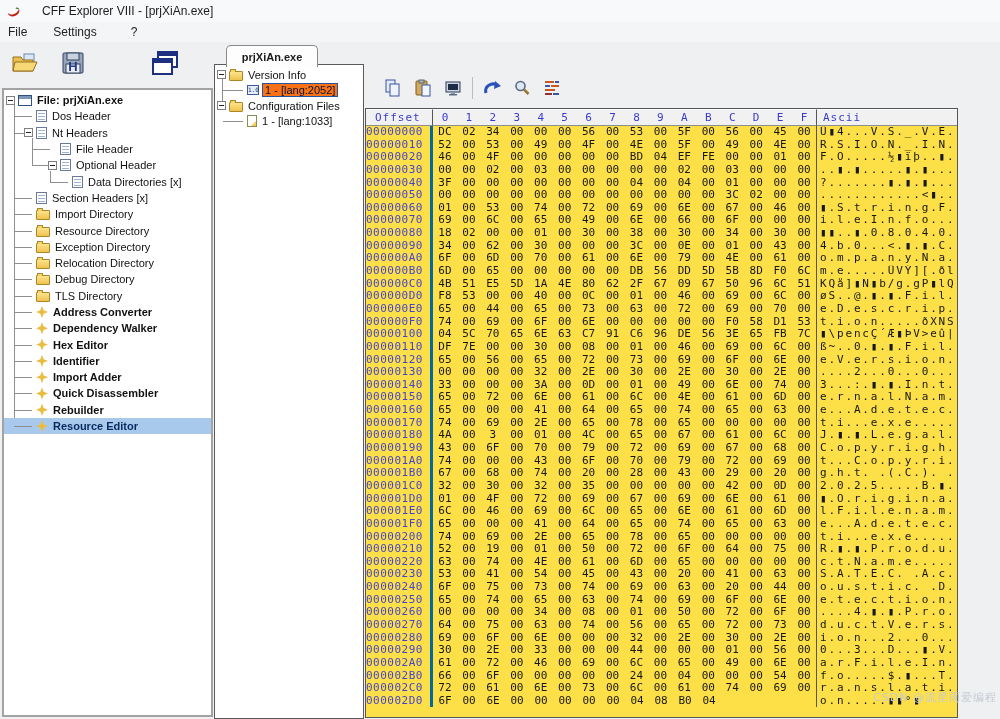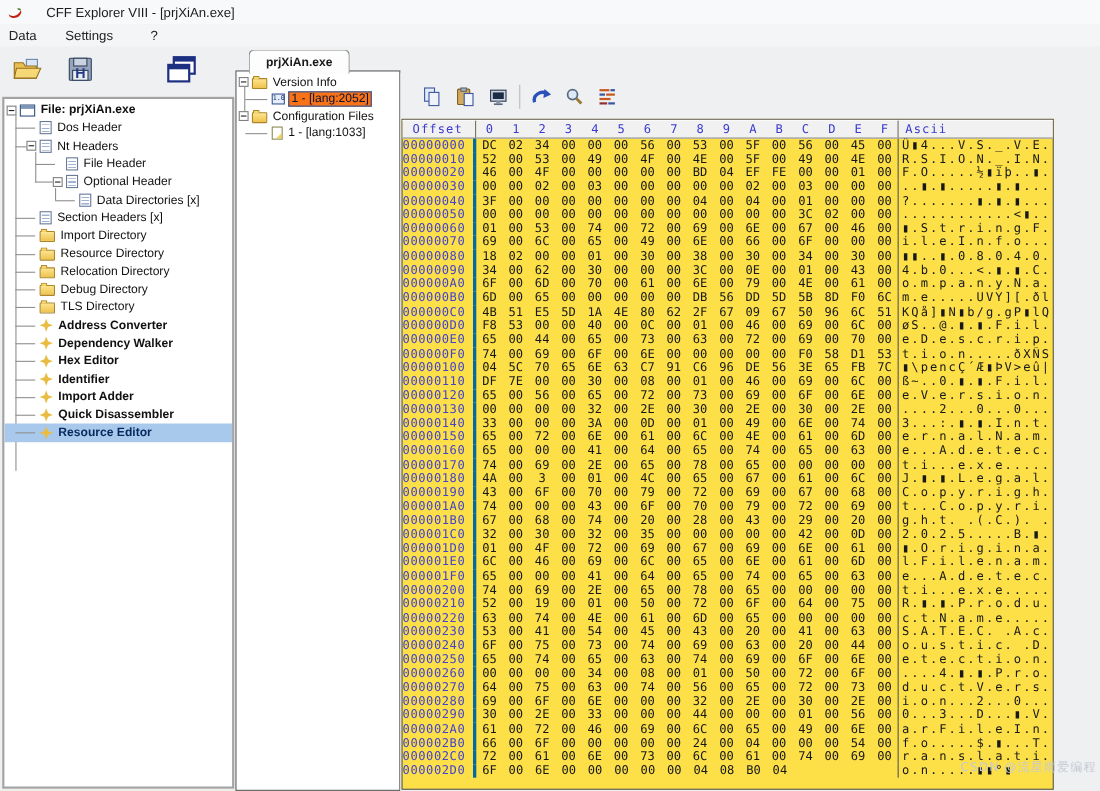--- a/index.html
+++ b/index.html
@@ -103,21 +103,21 @@
   <span style="display:inline-flex;">
     <svg width="15" height="15" viewBox="0 0 15 15">
       <path d="M2 9 C2 12 6 13 9 12 C13 10.5 14 7 13 5 C12 7.5 10 10 6.5 10.5 C4.5 10.8 3 10 2 9 Z" fill="#c22315"></path>
       <path d="M12.5 5.2 C12 4 10.5 3.8 10 4.6" fill="none" stroke="#4a7a2a" stroke-width="1.4"></path>
     </svg>
   </span>
   <span class="ttl">CFF Explorer VIII - [prjXiAn.exe]</span>
 </div>
 
 <div class="menubar">
-  <span class="menu-item m0">Data</span>
+  <span class="menu-item m0">File</span>
   <span class="menu-item m1">Settings</span>
   <span class="menu-item m2">?</span>
 </div>
 
 <div class="main-toolbar">
   <span class="tbtn" style="left:8px;">
     <svg width="28" height="24" viewBox="0 0 28 24">
       <rect x="13" y="3" width="10" height="12" fill="#dbe7f5" stroke="#6a87ad"></rect>
       <path d="M2 6 L10 6 L12 9 L22 9 L22 20 L2 20 Z" fill="#e9bf52" stroke="#96701d"></path>
       <path d="M4 11 L26 11 L22 20 L2 20 Z" fill="#f6d876" stroke="#96701d"></path>
@@ -187,20 +187,24 @@
       <div class="tree-row ind1 stub1">
         <span class="ticon folder-icon noexp"></span>
         <span class="tlabel">Import Directory</span>
       </div>
       <div class="tree-row ind1 stub1">
         <span class="ticon folder-icon noexp"></span>
         <span class="tlabel">Resource Directory</span>
       </div>
       <div class="tree-row ind1 stub1">
         <span class="ticon folder-icon noexp"></span>
+        <span class="tlabel">Exception Directory</span>
+      </div>
+      <div class="tree-row ind1 stub1">
+        <span class="ticon folder-icon noexp"></span>
         <span class="tlabel">Relocation Directory</span>
       </div>
       <div class="tree-row ind1 stub1">
         <span class="ticon folder-icon noexp"></span>
         <span class="tlabel">Debug Directory</span>
       </div>
       <div class="tree-row ind1 stub1">
         <span class="ticon folder-icon noexp"></span>
         <span class="tlabel">TLS Directory</span>
       </div>
@@ -220,20 +224,24 @@
         <span class="ticon tools-icon noexp"></span>
         <span class="tlabel">Identifier</span>
       </div>
       <div class="tree-row ind1 stub1 bold">
         <span class="ticon tools-icon noexp"></span>
         <span class="tlabel">Import Adder</span>
       </div>
       <div class="tree-row ind1 stub1 bold">
         <span class="ticon tools-icon noexp"></span>
         <span class="tlabel">Quick Disassembler</span>
+      </div>
+      <div class="tree-row ind1 stub1 bold">
+        <span class="ticon tools-icon noexp"></span>
+        <span class="tlabel">Rebuilder</span>
       </div>
       <div class="tree-row ind1 stub1 bold selected-bar">
         <span class="ticon tools-icon noexp"></span>
         <span class="tlabel">Resource Editor</span>
       </div>
     </div>
 </div>
 
 <div class="mid-panel">
   <div class="tree" id="res-tree">

